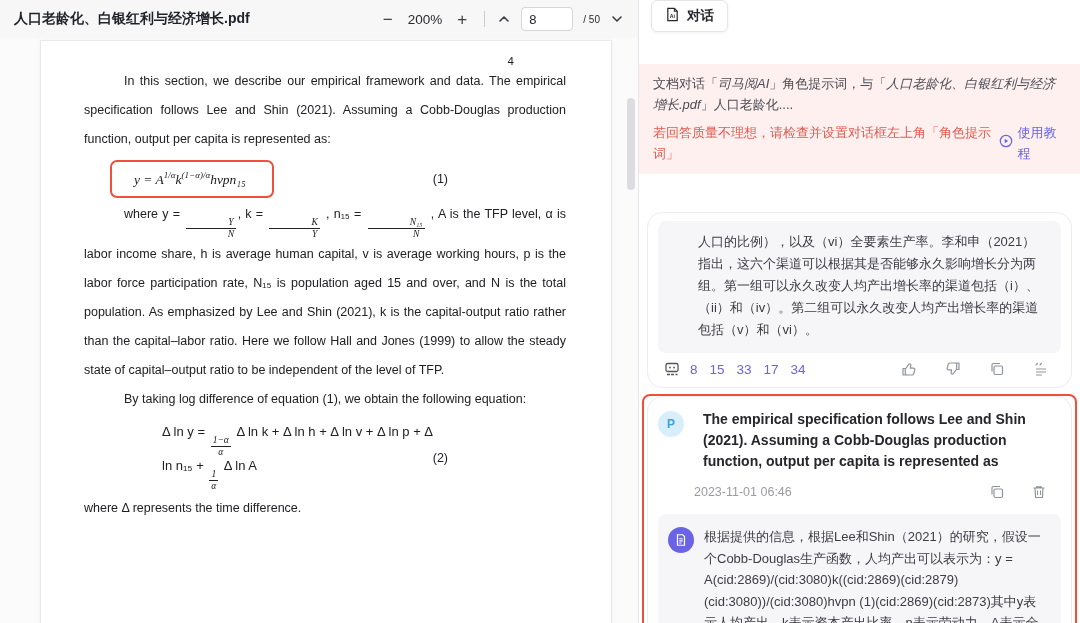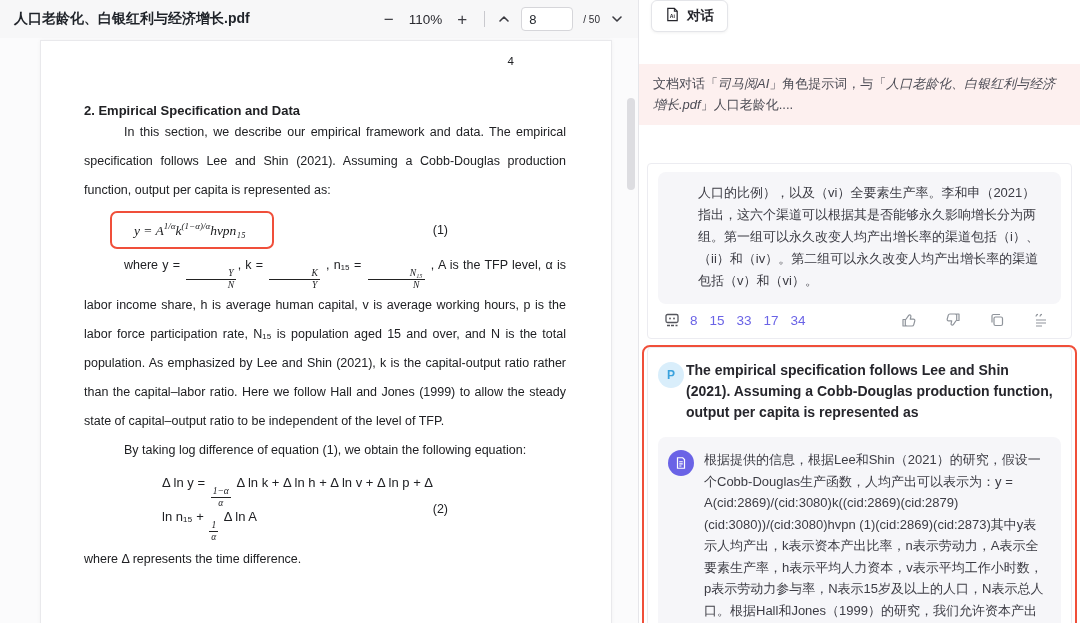--- a/index.html
+++ b/index.html
@@ -48,78 +48,77 @@
   .chat-tab { display:flex; align-items:center; gap:7px; border:1px solid #e4e5e9; border-radius:6px;
     background:#fff; box-shadow:0 1px 3px rgba(0,0,0,0.06); padding:6px 13px; font-size:13.5px;
     font-weight:bold; color:#26262c; cursor:pointer; }
   .notice { background:#fdf0ef; padding:9px 14px 10px 14px; font-size:13px; line-height:21px; color:#4c4c55; }
   .notice i { font-style:italic;text-align:right; }
   .notice-row { display:flex; align-items:center; margin-top:7px; }
   .notice-warn { color:#e25a52; font-size:13px; }
   .tutorial { margin-left:auto; display:flex; align-items:center; gap:4px; color:#6a63e6; font-size:13px; cursor:pointer; }
 
   .chat-scroll { flex:1; padding:6px 8px 0 8px; position:relative; }
-  .card { border:1px solid #ececf1; border-radius:4px; background:#fff; padding:8px 10px; position:relative; }
+  .card { border:1px solid #ececf1; border-radius:15px; background:#fff; padding:8px 10px; position:relative; }
   .card1 { margin-top:0; overflow:hidden; }
   .bubble { background:#f6f6f9; border-radius:8px; padding:10px 14px 12px 40px;
     font-size:13px; line-height:22px; color:#3b3b43; }
   .cite-row { display:flex; align-items:center; margin-top:8px; padding:0 6px 2px 6px; }
   .cite-icon { width:16px; height:16px; margin-right:10px; }
   .refs { display:flex; gap:12px; }
   .ref { color:#6a63e6; font-size:13.5px; cursor:pointer; }
   .actions { margin-left:auto; display:flex; gap:28px; align-items:center; padding-right:6px; }
   .act { width:16px; height:16px; cursor:pointer; }
 
   .card2 { margin-top:8px; padding:12px 10px 10px 10px; }
   .q-row { display:flex; }
   .avatar-p { width:26px; height:26px; border-radius:50%; background:#d9eefb; color:#3aa2dd;
     font-size:12px; font-weight:bold; display:flex; align-items:center; justify-content:center; flex:0 0 auto; margin-top:2px; }
-  .q-text { margin-left:2px; font-size:14px; line-height:21px; font-weight:bold; color:#26262c; padding-right:6px; }
+  .q-text { margin-left:19px; font-size:14px; line-height:21px; font-weight:bold; color:#26262c; padding-right:6px; }
   .q-meta { display:flex; align-items:center; margin:12px 0 0 36px; padding-right:8px; }
   .q-time { color:#9b9ba4; font-size:12.5px; }
   .q-meta .actions { gap:26px; }
   .ai-bubble { margin-top:14px; display:flex; background:#f6f6f9; border-radius:8px; padding:12px 12px 14px 10px; }
   .avatar-ai { width:26px; height:26px; border-radius:50%; background:#6a63e6; display:flex;
     align-items:center; justify-content:center; flex:0 0 auto; margin-top:1px; }
   .a-text { margin-left:10px; font-size:13px; line-height:21.5px; color:#3c3c44; }
   .annot { position:absolute; border:2.5px solid #f04f3a; border-radius:8px; pointer-events:none; }
   .annot-chat { top:-3px; left:-6px; right:-6px; height:293px; }
 </style>
 </head>
 <body>
 
 <div class="app">
 
   <div class="left">
     <div class="toolbar">
       <div class="filename">人口老龄化、白银红利与经济增长.pdf</div>
       <div class="tb-controls">
         <div class="tb-btn">−</div>
-        <div class="zoom-level">110%</div>
+        <div class="zoom-level">200%</div>
         <div class="tb-btn">+</div>
         <div class="tb-sep"></div>
         <span class="chev">
           <svg width="14" height="14" viewBox="0 0 14 14">
               <path d="M3 9 L7 5 L11 9" fill="none" stroke="#3c3c42" stroke-width="1.6" stroke-linecap="round" stroke-linejoin="round"></path>
             </svg>
         </span>
         <input class="page-input" value="8" style="">
         <div class="page-total">/ 50</div>
         <span class="chev">
           <svg width="14" height="14" viewBox="0 0 14 14">
               <path d="M3 5 L7 9 L11 5" fill="none" stroke="#3c3c42" stroke-width="1.6" stroke-linecap="round" stroke-linejoin="round"></path>
             </svg>
         </span>
       </div>
     </div>
 
     <div class="viewer">
       <div class="page">
         <div class="pg-num">4</div>
-        <div class="pdf-heading">2.  Empirical Specification and Data</div>
         <div class="pdf-p indent">In this section, we describe our empirical framework and data. The empirical specification follows Lee and Shin (2021). Assuming a Cobb-Douglas production function, output per capita is represented as:</div>
 
         <div class="eq-row">
           <div class="eq-box">
             <span class="eq-font"><span>y = A</span><sup class="e">1/α</sup><span>k</span><sup class="e">(1−α)/α</sup><span>hvpn₁₅</span></span>
           </div>
           <div class="eq-label">(1)</div>
         </div>
 
         <div class="pdf-p indent"><span>where y = </span><span class="frac">
@@ -164,20 +163,32 @@
               <path d="M10 1.5 v3 h3" fill="none" stroke="#26262c" stroke-width="1.1"></path>
               <text x="5" y="12" font-size="5.5" font-family="sans-serif" fill="#26262c">Ai</text>
             </svg>
         </span>
         <span>对话</span>
       </div>
     </div>
 
     <div class="notice">
       <div><span>文档对话「</span><i>司马阅AI</i><span>」角色提示词，与「</span><i>人口老龄化、白银红利与经济增长.pdf</i><span>」人口老龄化....</span></div>
+      <div class="notice-row">
+        <span class="notice-warn">若回答质量不理想，请检查并设置对话框左上角「角色提示词」</span>
+        <span class="tutorial">
+          <span>
+            <svg width="14" height="14" viewBox="0 0 14 14">
+                <circle cx="7" cy="7" r="5.7" fill="none" stroke="#6a63e6" stroke-width="1.2"></circle>
+                <path d="M5.7 4.7 L9.2 7 L5.7 9.3 z" fill="#6a63e6"></path>
+              </svg>
+          </span>
+          <span>使用教程</span>
+        </span>
+      </div>
     </div>
 
     <div class="chat-scroll">
 
       <div class="card card1">
         <div class="bubble">人口的比例），以及（vi）全要素生产率。李和申（2021）指出，这六个渠道可以根据其是否能够永久影响增长分为两组。第一组可以永久改变人均产出增长率的渠道包括（i）、 （ii）和（iv）。第二组可以永久改变人均产出增长率的渠道包括（v）和（vi）。</div>
         <div class="cite-row">
           <span class="cite-icon">
             <svg width="16" height="16" viewBox="0 0 16 16">
                 <rect x="2" y="2.5" width="12" height="8" rx="1.5" fill="none" stroke="#54555c" stroke-width="1.3"></rect>
@@ -220,20 +231,37 @@
         </div>
       </div>
 
       <div class="card card2">
         <div class="annot annot-chat"></div>
 
         <div class="q-row">
           <div class="avatar-p">P</div>
           <div class="q-text">The empirical specification follows Lee and Shin (2021). Assuming a Cobb-Douglas production function, output per capita is represented as</div>
         </div>
+        <div class="q-meta">
+          <span class="q-time">2023-11-01 06:46</span>
+          <span class="actions">
+            <span class="act">
+              <svg width="16" height="16" viewBox="0 0 16 16">
+                  <rect x="5" y="5" width="8.5" height="8.5" rx="1.5" fill="none" stroke="#8f949b" stroke-width="1.2"></rect>
+                  <path d="M3 10.5 V4 a1.5 1.5 0 0 1 1.5-1.5 H11" fill="none" stroke="#8f949b" stroke-width="1.2"></path>
+                </svg>
+            </span>
+            <span class="act">
+              <svg width="16" height="16" viewBox="0 0 16 16">
+                  <path d="M2.5 4 h11 M5.5 4 V2.8 h5 V4 M4 4 l.6 9.5 h6.8 L12 4" fill="none" stroke="#8f949b" stroke-width="1.2" stroke-linejoin="round"></path>
+                  <path d="M6.5 6.5 v4.5 M9.5 6.5 v4.5" stroke="#8f949b" stroke-width="1.1"></path>
+                </svg>
+            </span>
+          </span>
+        </div>
 
         <div class="ai-bubble">
           <div class="avatar-ai">
             <svg width="14" height="14" viewBox="0 0 16 16">
                 <path d="M4 2 h6 l2 2 v10 h-8 z" fill="none" stroke="#fff" stroke-width="1.4"></path>
                 <path d="M6 6.5 h4 M6 9 h4 M6 11.5 h2.5" stroke="#fff" stroke-width="1.2"></path>
               </svg>
           </div>
           <div class="a-text">根据提供的信息，根据Lee和Shin（2021）的研究，假设一个Cobb-Douglas生产函数，人均产出可以表示为：y = A(cid:2869)/(cid:3080)k((cid:2869)(cid:2879)(cid:3080))/(cid:3080)hvpn (1)(cid:2869)(cid:2873)其中y表示人均产出，k表示资本产出比率，n表示劳动力，A表示全要素生产率，h表示平均人力资本，v表示平均工作小时数，p表示劳动力参与率，N表示15岁及以上的人口，N表示总人口。根据Hall和Jones（1999）的研究，我们允许资本产出比率的稳态与全要素生产率的水平无关。</div>
         </div>

